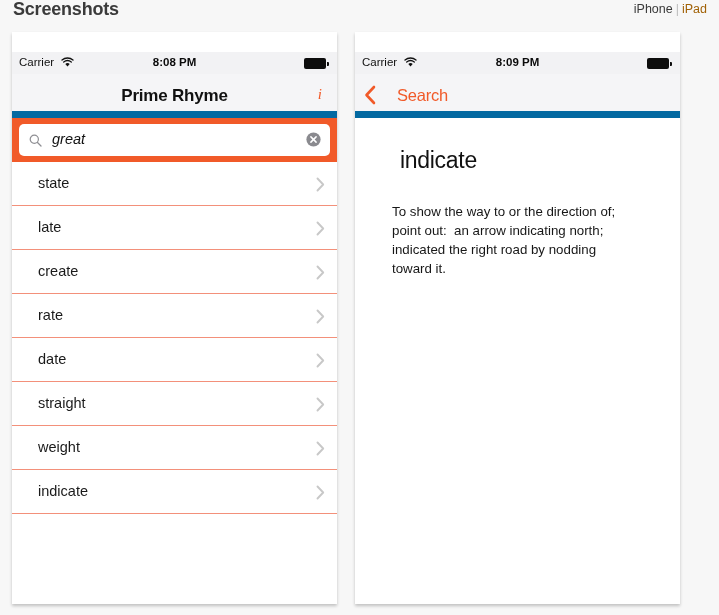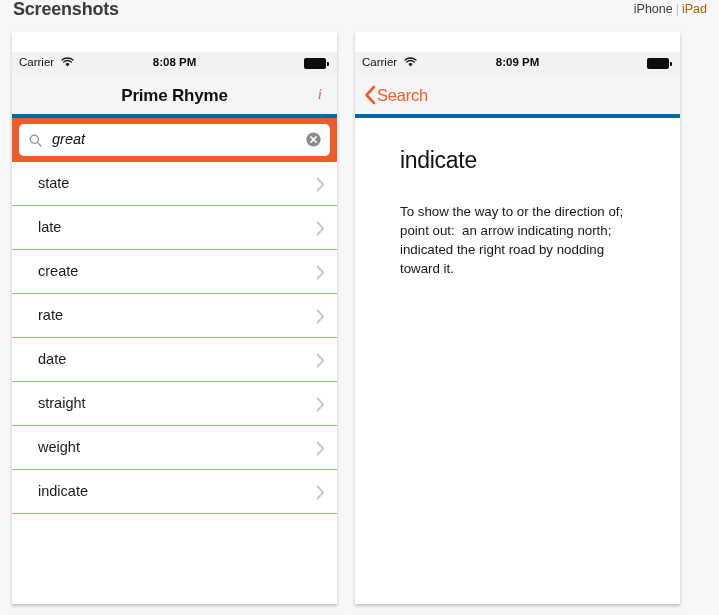--- a/index.html
+++ b/index.html
@@ -77,21 +77,21 @@
     position: absolute; right: 0; top: 3.5px;
     width: 2px; height: 4px;
     background: #0d0d0d; border-radius: 0 1px 1px 0;
   }
 
   
   .navbar {
     position: relative;
     height: 44px;
     background: #f5f5f7;
-    border-bottom: 4px solid #0369a1;
+    border-bottom: 7px solid #0369a1;
   }
   .nav-title {
     position: absolute; left: 0; right: 0; top: 12px;
     text-align: center;
     font-size: 17px; font-weight: bold;
     color: #111; letter-spacing: -0.2px;
   }
   .nav-info {
     position: absolute; right: 15px; top: 12px;
     font-size: 15px; font-style: italic;
@@ -99,21 +99,21 @@
     color: #f15a29; cursor: pointer;
   }
   .nav-back {
     position: absolute; left: 9px; top: 10px;
     display: flex; align-items: center;
     cursor: pointer;
   }
   .nav-back svg { display: block; }
   .nav-back-label {
     font-size: 16.5px; color: #f15a29;
-    margin-left: 0; letter-spacing: -0.2px;
+    margin-left: 20px; letter-spacing: -0.2px;
   }
 
   
   #search-wrap {
     position: relative;
     height: 44px;
     background: #f15a29;
     padding: 6px 7px;
   }
   #search-field {
@@ -162,21 +162,21 @@
     position: relative;
     background: #fff;
     height: 506px;
   }
   #detail-word {
     position: absolute; left: 45px; top: 29px;
     font-size: 23px; color: #111;
     letter-spacing: -0.3px;
   }
   #detail-def {
-    position: absolute; left: 45px; top: 85px;
+    position: absolute; left: 37px; top: 85px;
     width: 238px;
     font-size: 13.3px; line-height: 1.42;
     color: #171717;
     white-space: pre-wrap;
   }
 </style>
 </head>
 <body>
 
 <div id="page-header">

